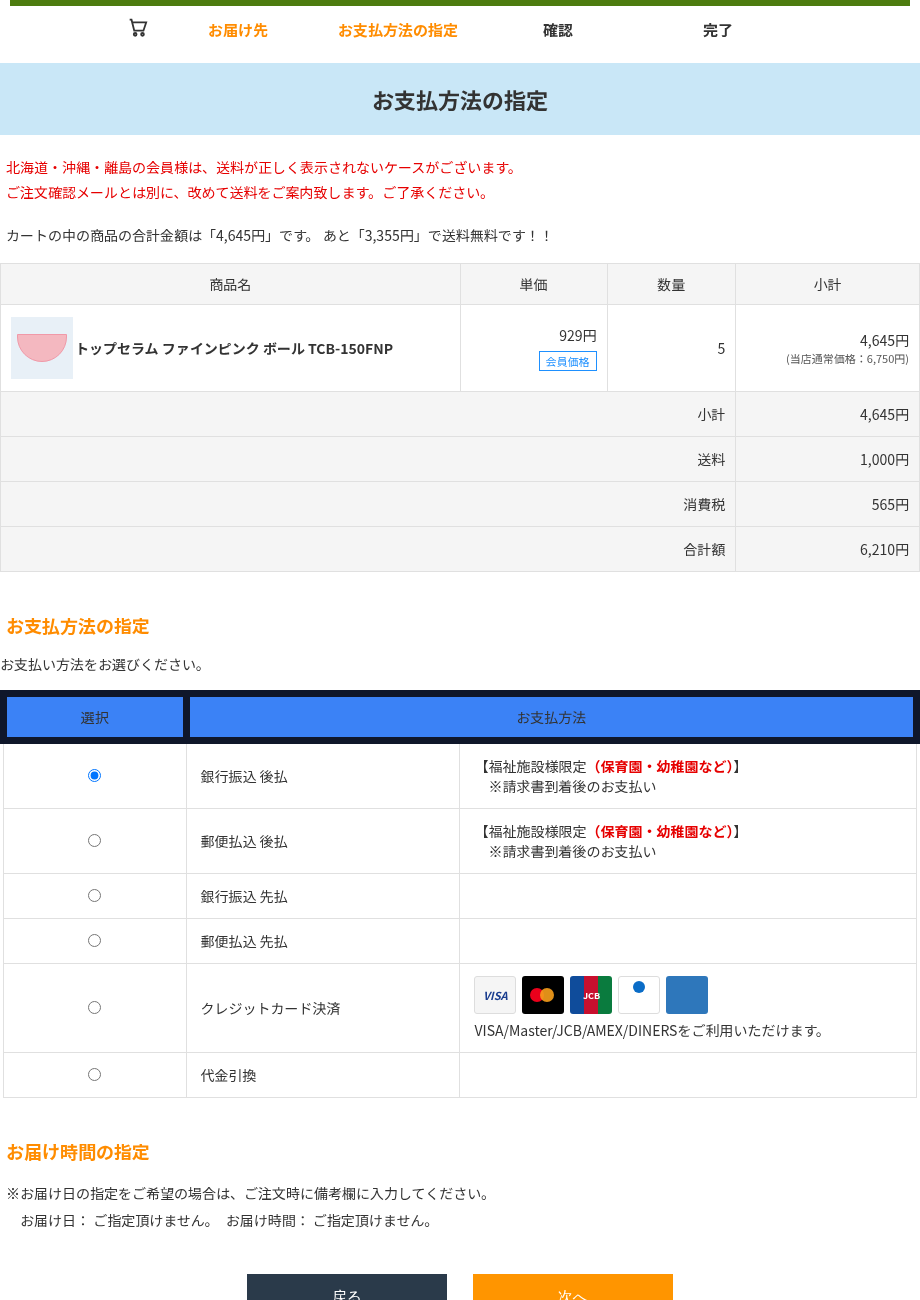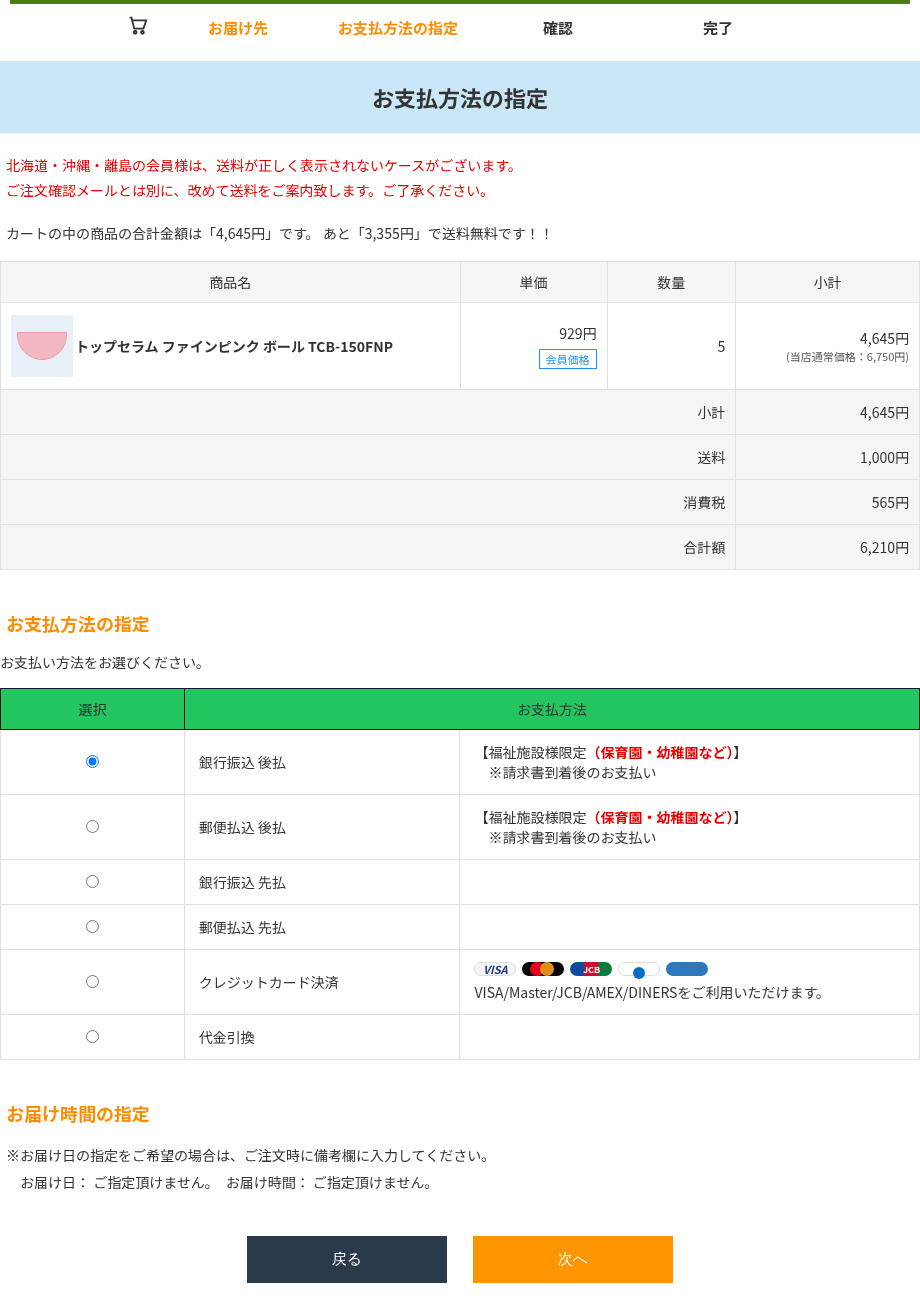--- a/index.html
+++ b/index.html
@@ -1,18 +1,18 @@
 <!DOCTYPE html>
 <html><head>
 <meta charset="utf-8">
 <style>
 * { box-sizing: border-box; margin: 0; padding: 0; }
 body { font-family: "Hiragino Kaku Gothic ProN", "Noto Sans JP", Meiryo, sans-serif; color: #333; font-size: 14px; width: 920px; margin: 0 auto; background: #fff; }
 
-.steps { display: flex; justify-content: center; align-items: flex-start; border-top: 4px solid #4d7c0f; padding-top: 10px; margin: 0 10px 20px; }
+.steps { display: flex; justify-content: center; align-items: flex-start; border-top: 6px solid #4d7c0f; padding-top: 10px; margin: 0 10px 20px; }
 .steps .cart-icon { width: 30px; text-align: center; margin-right: 6px; padding-top: -4px; }
 .step { width: 160px; text-align: center; font-weight: bold; line-height: 1.8; font-size: 15px; padding: 0 10px; }
 .step.active { color: #ff8c00; }
 
 .page-title { background: #c9e7f7; text-align: center; font-size: 22px; font-weight: bold; padding: 20px 0; margin-bottom: 20px; }
 
 .notice-red { color: #e60000; line-height: 1.8; font-size: 14px; margin: 0 6px 20px; }
 .cart-msg { margin: 0 6px 18px; font-size: 14px; }
 
 table.items { width: 100%; border-collapse: collapse; }
@@ -28,29 +28,29 @@
 .bowl { width: 50px; height: 28px; border-radius: 0 0 26px 26px; background: #f4b8c0; border: 1px solid #f099a8; }
 .prod-name { font-weight: bold; font-size: 14px; }
 .member-badge { display: inline-block; border: 1px solid #1e90ff; color: #1e90ff; font-size: 11px; padding: 1px 6px; margin-top: 6px; }
 .reg-price { font-size: 11px; color: #555; }
 
 .totals-row td { background: #f5f5f5; }
 
 .section-head { color: #ff8c00; font-weight: bold; font-size: 18px; margin: 40px 6px 16px; }
 
 table.pay { width: 100%; border-collapse: collapse; }
-table.pay th { background: #22c55e; border: 1px solid #0f172a; padding: 10px; font-weight: normal; }
+table.pay th { background: #3b82f6; border: 7px solid #0f172a; padding: 10px; font-weight: normal; }
 table.pay td { border: 1px solid #e0e0e0; padding: 12px 14px; font-size: 14px; vertical-align: middle; }
 table.pay .col-sel { width: 20%; text-align: center; }
 table.pay .col-meth { width: 30%; }
 table.pay .col-desc { width: 50%; }
 .desc-red { color: #e60000; font-weight: bold; }
 
 .cards { display: flex; gap: 6px; margin-bottom: 6px; }
-.card { width: 42px; height: 14px; border-radius: 10px; display: flex; align-items: center; justify-content: center; font-size: 8px; font-weight: bold; color: #fff; }
+.card { width: 42px; height: 38px; border-radius: 3px; display: flex; align-items: center; justify-content: center; font-size: 8px; font-weight: bold; color: #fff; }
 .card.visa { background: #f5f5f5; color: #1a3d8f; font-size: 11px; font-style: italic; border: 1px solid #ddd; }
 .card.mc { background: #000; position: relative; }
 .card.mc::before { content: ""; position: absolute; width: 14px; height: 14px; border-radius: 50%; background: #eb001b; left: 8px; }
 .card.mc::after { content: ""; position: absolute; width: 14px; height: 14px; border-radius: 50%; background: #f79e1b; left: 18px; opacity: .9; }
 .card.jcb { background: linear-gradient(90deg,#0f4c9b 33%,#c8102e 33% 66%,#0a7b3e 66%); font-size: 9px; }
 .card.diners { background: #fff; color: #0a3d91; border: 1px solid #ddd; position: relative; font-size:7px; }
 .card.diners::before { content:""; position:absolute; top:4px; left:50%; transform:translateX(-50%); width:12px; height:12px; border-radius:50%; background:#0a6cc7; }
 .card.amex { background: #2e77bb; }
 
 .deliver-note { margin: 16px 6px; line-height: 1.9; }

